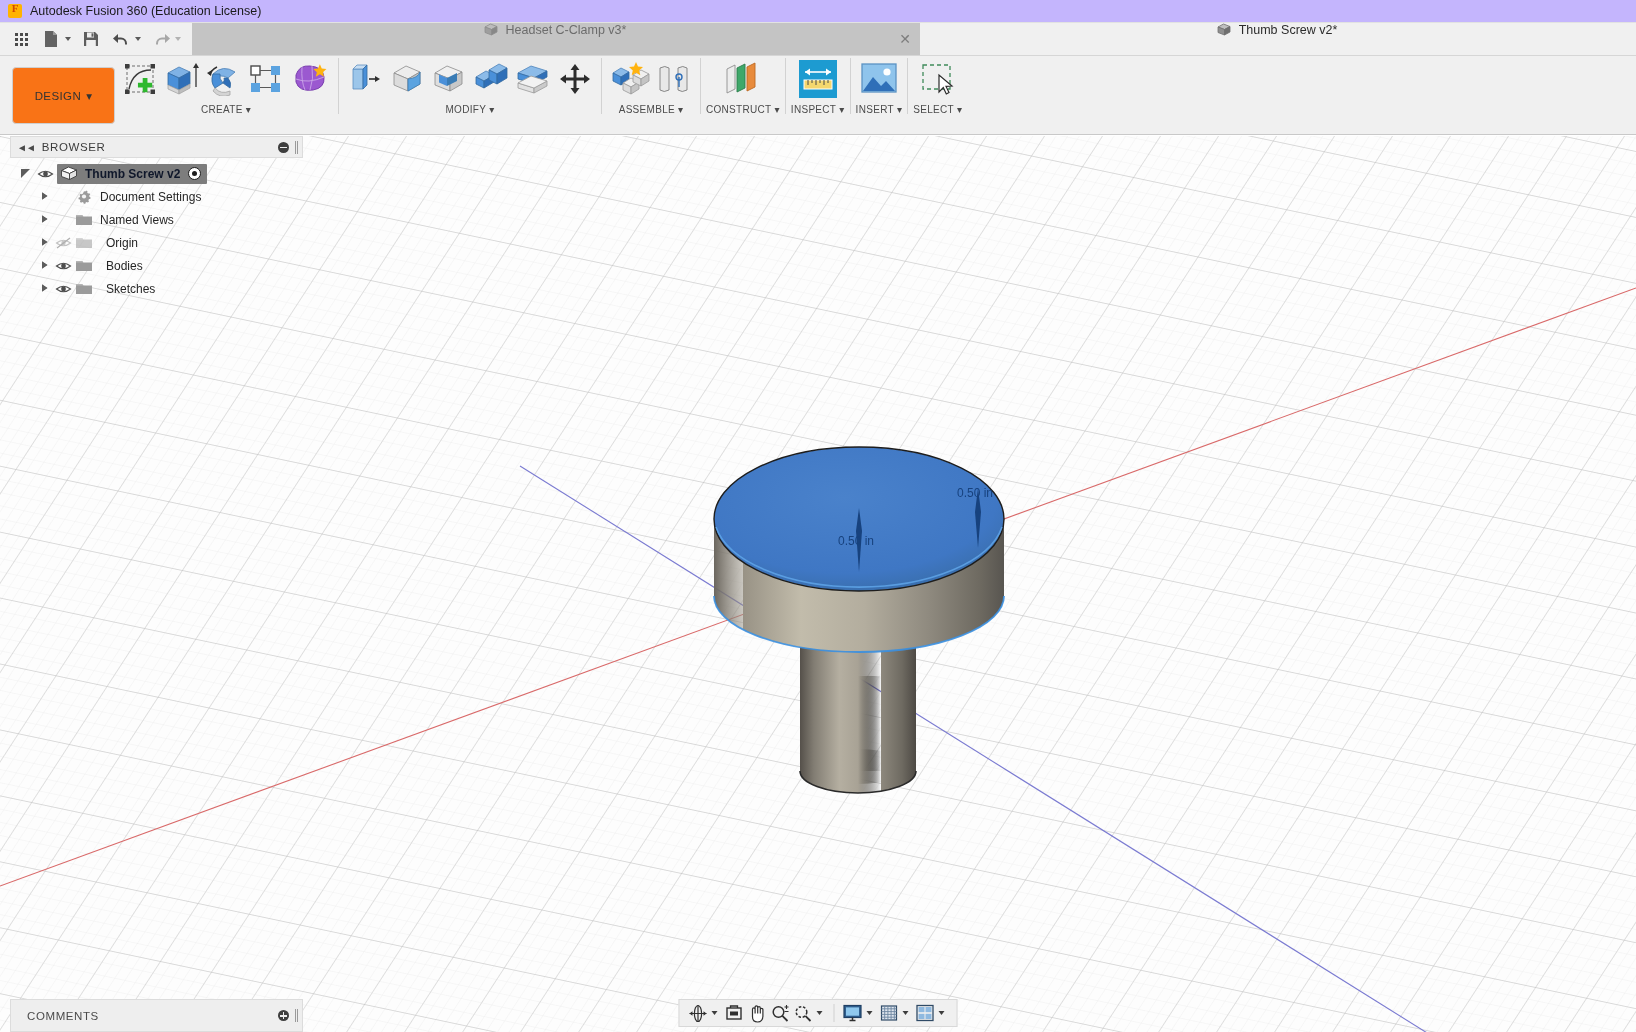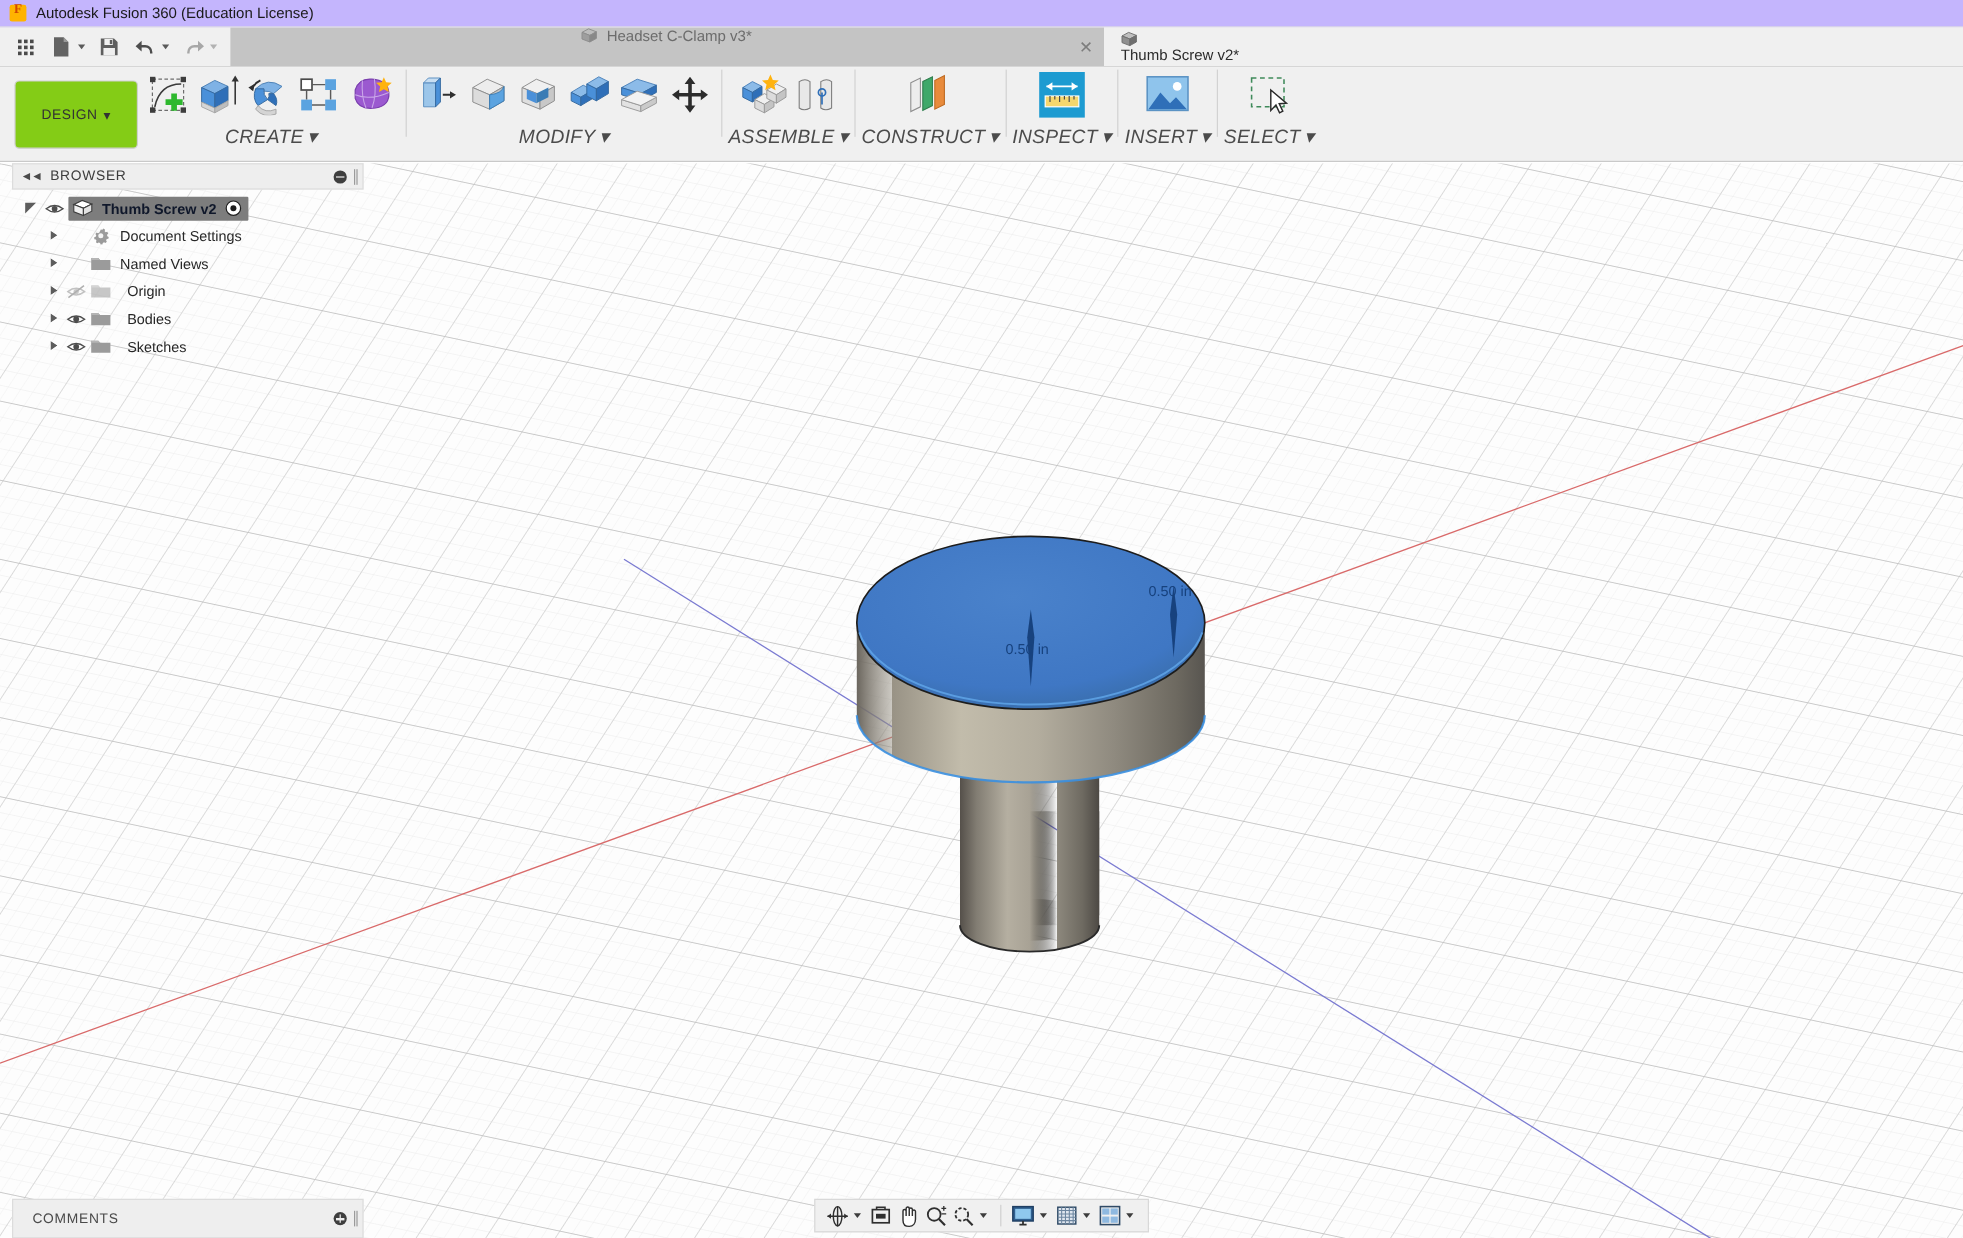--- a/index.html
+++ b/index.html
@@ -81,21 +81,20 @@
     background: #c4c4c4;
     color: #6c6c6c;
     width: 728px;
     justify-content: center;
   }
   .doc-tab.active {
     background: #f0f0f0;
     color: #2b2b2b;
     width: 716px;
     justify-content: center;
-    flex-direction: column;
   }
   .tab-cube {
     width: 14px; height: 13px; margin-right: 8px; flex: none;
   }
   .tab-close {
     position: absolute; right: 9px; top: 50%;
     transform: translateY(-50%);
     font-size: 14px; color: #7d7d7d; line-height: 1;
   }
 
@@ -105,21 +104,21 @@
     background: #f0f0f0;
     display: flex;
     border-bottom: 1px solid #c9c9c9;
     position: relative;
   }
   #design-dropdown {
     width: 103px; height: 57px;
     margin: 11px 0 0 12px;
     border: 1px solid #cfcfcf;
     border-radius: 4px;
-    background: #84cc16;
+    background: #f97316;
     display: flex; align-items: center; justify-content: center;
     font-size: 11.5px; color: #333; letter-spacing: .4px;
     flex: none;
   }
   #design-dropdown .c { margin-left: 5px; }
 
   #ribbon-right { flex: 1; position: relative; }
 
   #ribbon-tabs {
     display: flex; align-items: flex-start;
@@ -137,22 +136,22 @@
     height: 2px; background: #1a9fd4;
   }
 
   #ribbon-panels {
     display: flex; align-items: flex-start;
     padding-left: 4px;
   }
   .panel { display: flex; flex-direction: column; align-items: center; position: relative; }
   .panel-row { display: flex; align-items: flex-end; gap: 0; height: 44px; }
   .panel-label {
-    font-size: 16px; color: #4b4b4b; letter-spacing: .3px;
-    margin-top: 4px; white-space: nowrap; font-style: italic;
+    font-size: 10px; color: #4b4b4b; letter-spacing: .3px;
+    margin-top: 4px; white-space: nowrap;
   }
   .panel-label .c { margin-left: 3px; }
   .tool {
     width: 42px; height: 42px;
     display: flex; align-items: center; justify-content: center;
     position: relative;
   }
   .tool.wide { width: 46px; }
   .pdiv {
     width: 1px; height: 56px; background: #d2d2d2;

